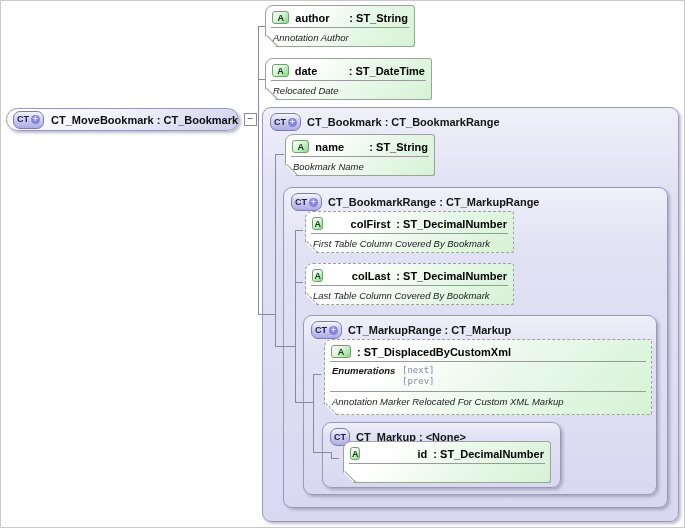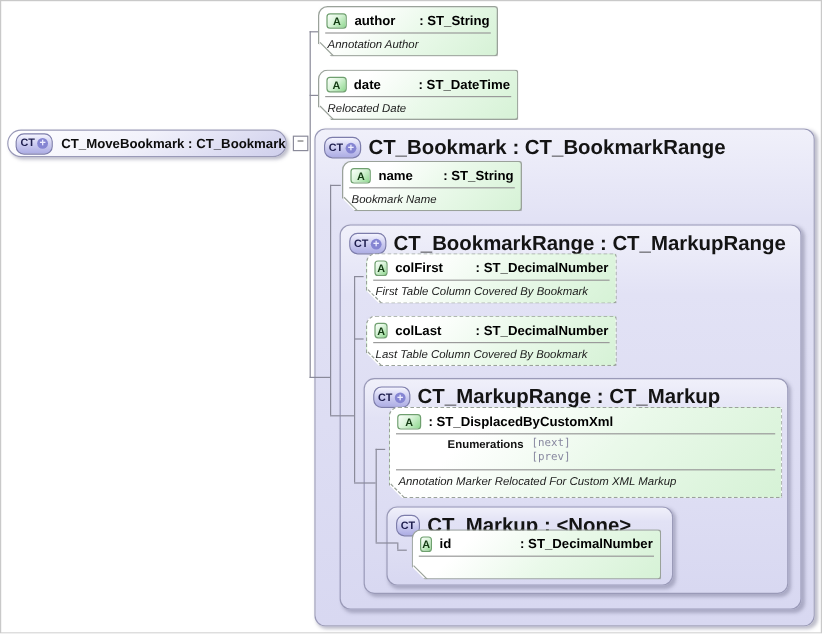--- a/index.html
+++ b/index.html
@@ -11,21 +11,21 @@
   }
   .line { position: absolute; background: #8a8a9a; z-index: 6; }
 
   
   .container {
     position: absolute; border: 1px solid #9a9ab8; border-radius: 9px;
     background: linear-gradient(180deg, #f0f0fa 0%, #e2e2f5 18%, #d8d8f1 100%);
     box-shadow: 2px 2px 3px rgba(110,110,140,.45);
   }
   .container-header { position: absolute; top: 5px; left: 7px; display: flex; align-items: center; gap: 6px; }
-  .container-title { font-size: 17px; font-weight: bold; color: #141414; white-space: nowrap; }
+  .container-title { font-size: 11px; font-weight: bold; color: #141414; white-space: nowrap; }
 
   
   .node {
     position: absolute; display: flex; align-items: center; gap: 7px;
     padding: 0 10px 0 6px; height: 23px; border-radius: 12px;
     border: 1px solid #9a9ab8;
     background: linear-gradient(150deg, #ffffff 0%, #f2f2fb 45%, #cfcfec 100%);
     box-shadow: 2px 2px 3px rgba(110,110,140,.45);
     font-size: 11px; font-weight: bold; color: #0d0d0d; white-space: nowrap;
   }
@@ -63,26 +63,26 @@
   }
   .attr.dashed { border-style: dashed; }
   .attr::after {
     content: ""; position: absolute; left: 0.5px; top: calc(100% - 11.5px);
     width: 15.6px; height: 0; border-top: 1px solid #9aa29a;
     transform: rotate(45deg); transform-origin: 0 0;
   }
   .attr.dashed::after { border-top-style: dashed; }
   .attr-header { display: flex; align-items: center; gap: 6px; height: 19px; padding: 0 6px; margin-top: 2px; }
   .attr-name { font-size: 11px; font-weight: bold; color: #000; white-space: nowrap; }
-  .nw48 { min-width: 48px; } .nw61 { min-width: 61px; }
+  .nw48 { min-width: 48px; } .nw61 { min-width: 61px; text-align: right; }
   .attr-type { font-size: 11px; font-weight: bold; color: #000; white-space: nowrap; }
   .attr-divider { height: 1px; background: #9a9a9a; margin: 0 5px; }
   .attr-desc { font-size: 9.5px; font-style: italic; color: #1c1c1c; padding: 4px 16px 0 7px; white-space: nowrap; }
   .enum-row { display: flex; align-items: flex-start; padding: 3px 6px 3px 7px; }
-  .enum-label { font-size: 9.5px; font-weight: bold; color: #111; min-width: 70px; margin-left: 41px; }
+  .enum-label { font-size: 9.5px; font-weight: bold; font-style: italic; color: #111; min-width: 70px; }
   .enum-values { font-family: "DejaVu Sans Mono", monospace; font-size: 9px; color: #8888a0; line-height: 1.25; }
 </style>
 </head>
 <body>
 
 <div class="canvas">
 
   <div class="node" style="left:5px; top:107px; width:233px;">
     <span class="ct-badge">
       <span>CT</span>

